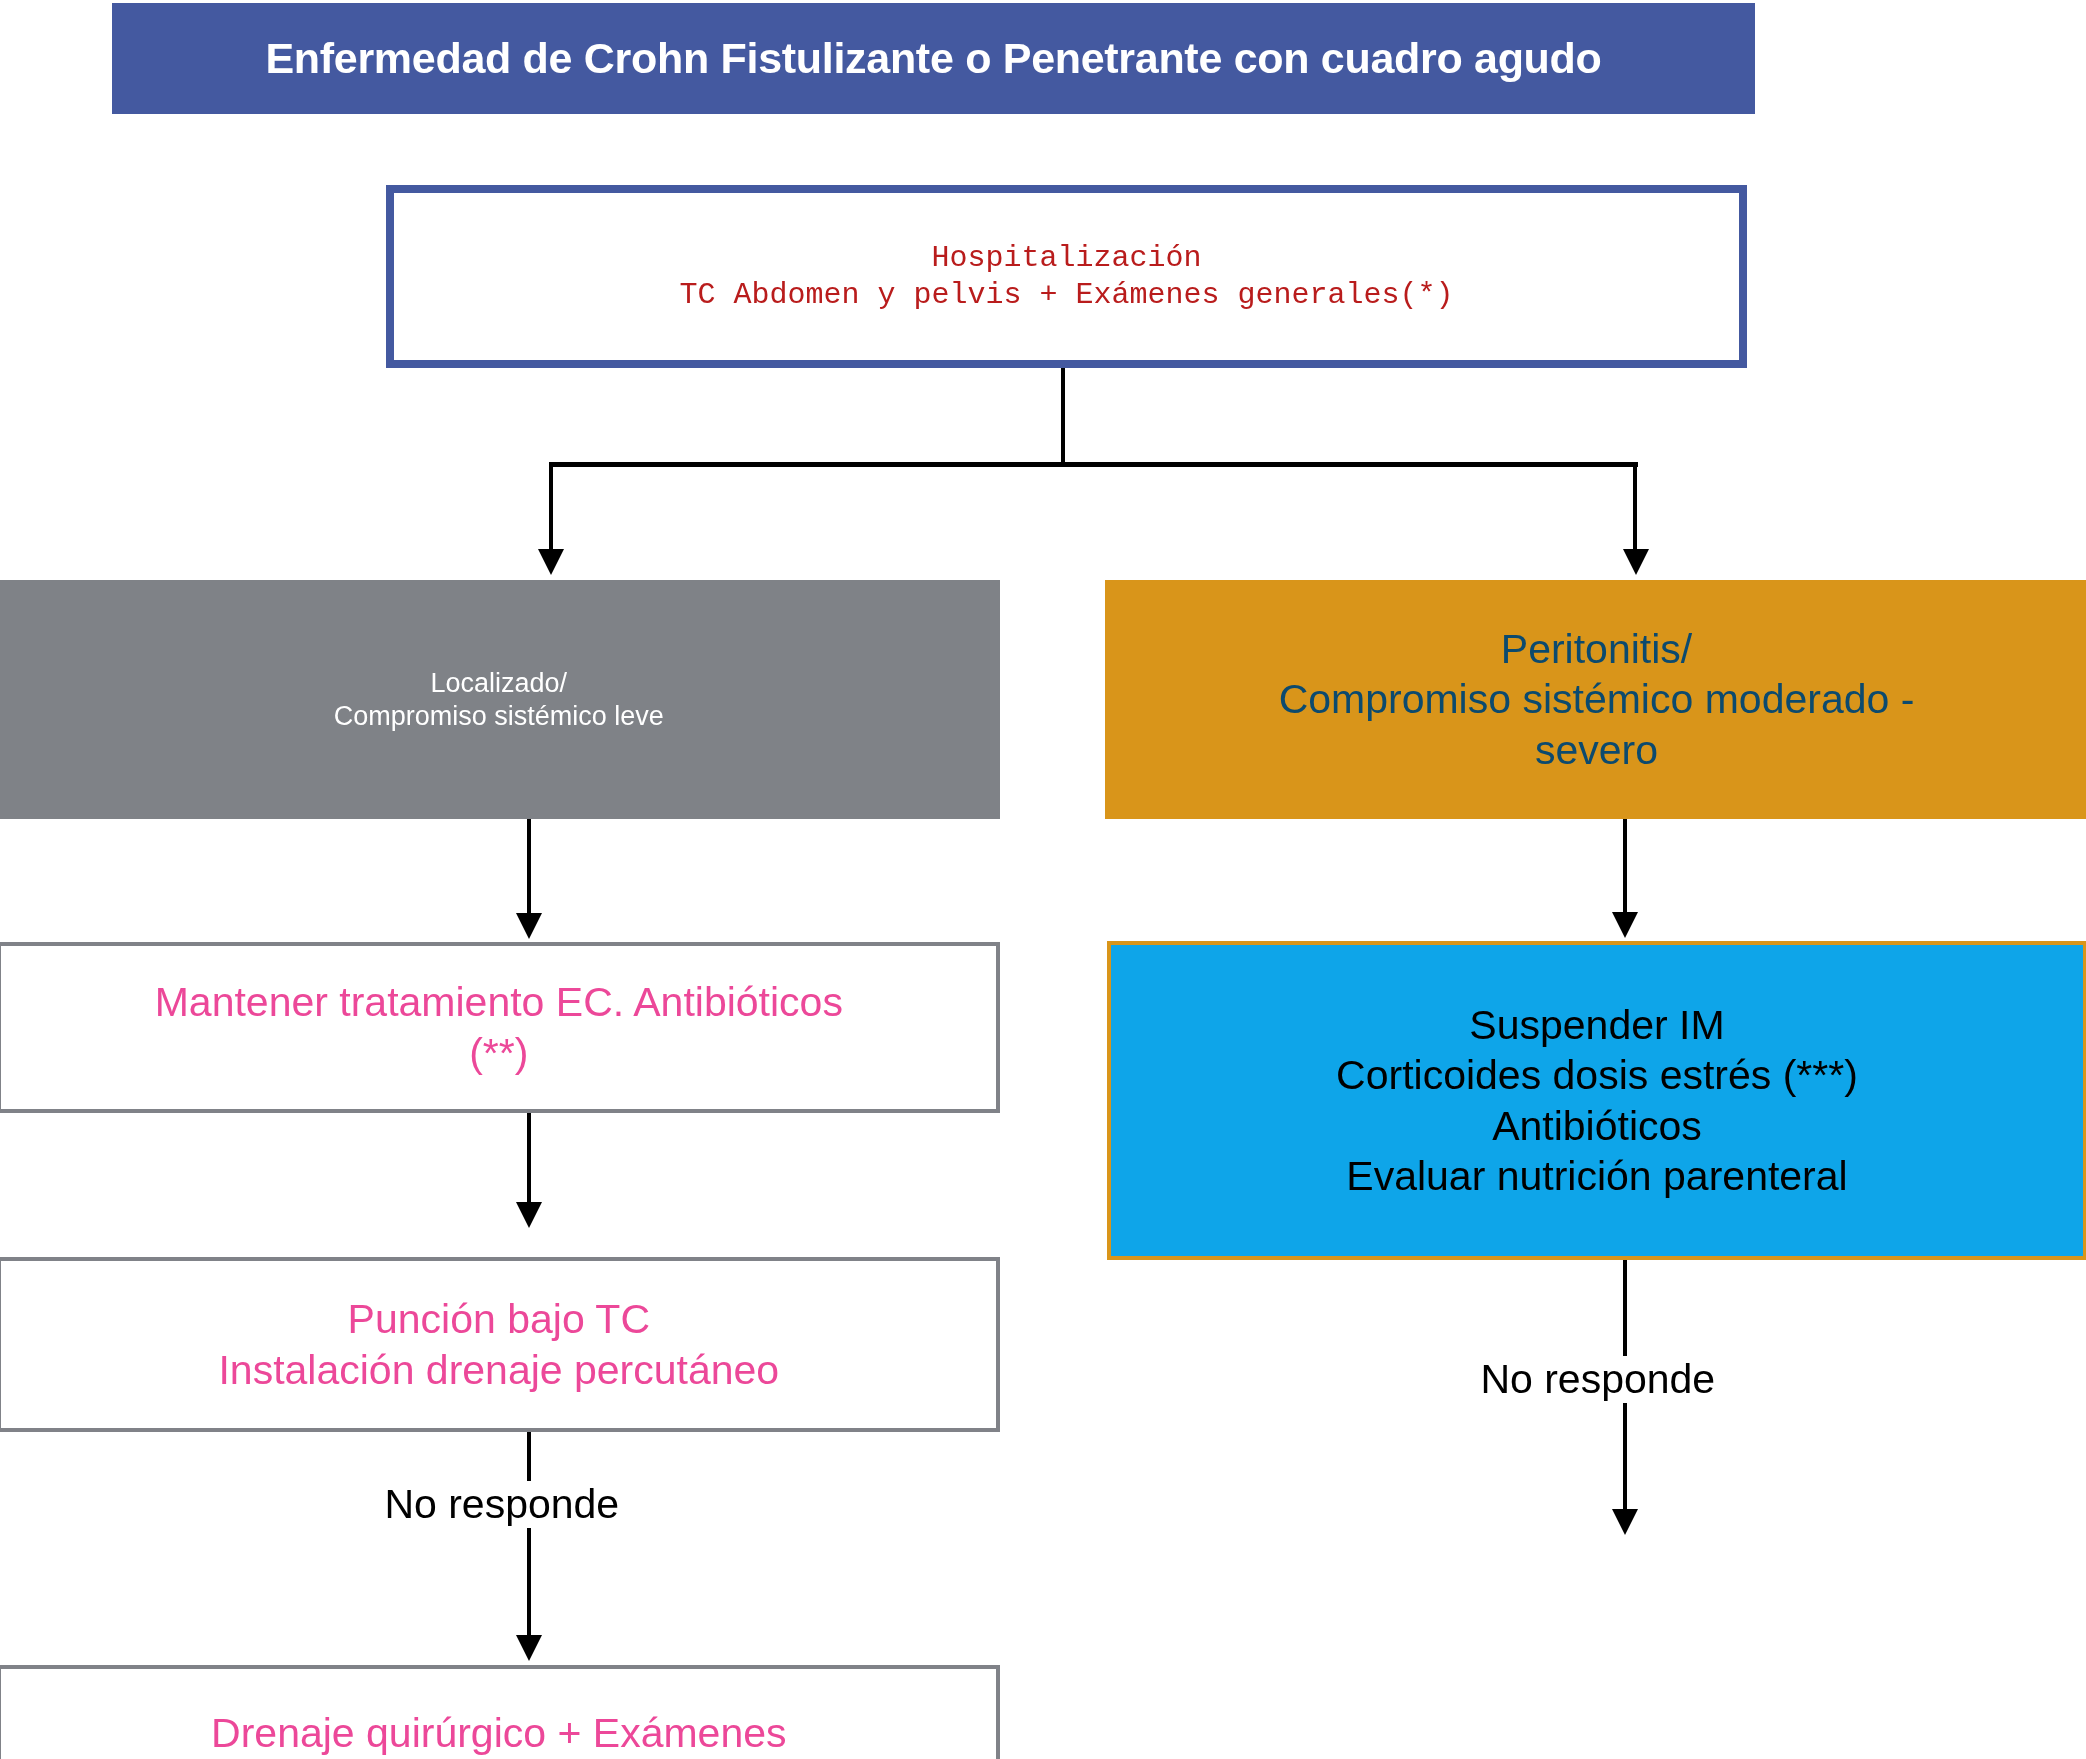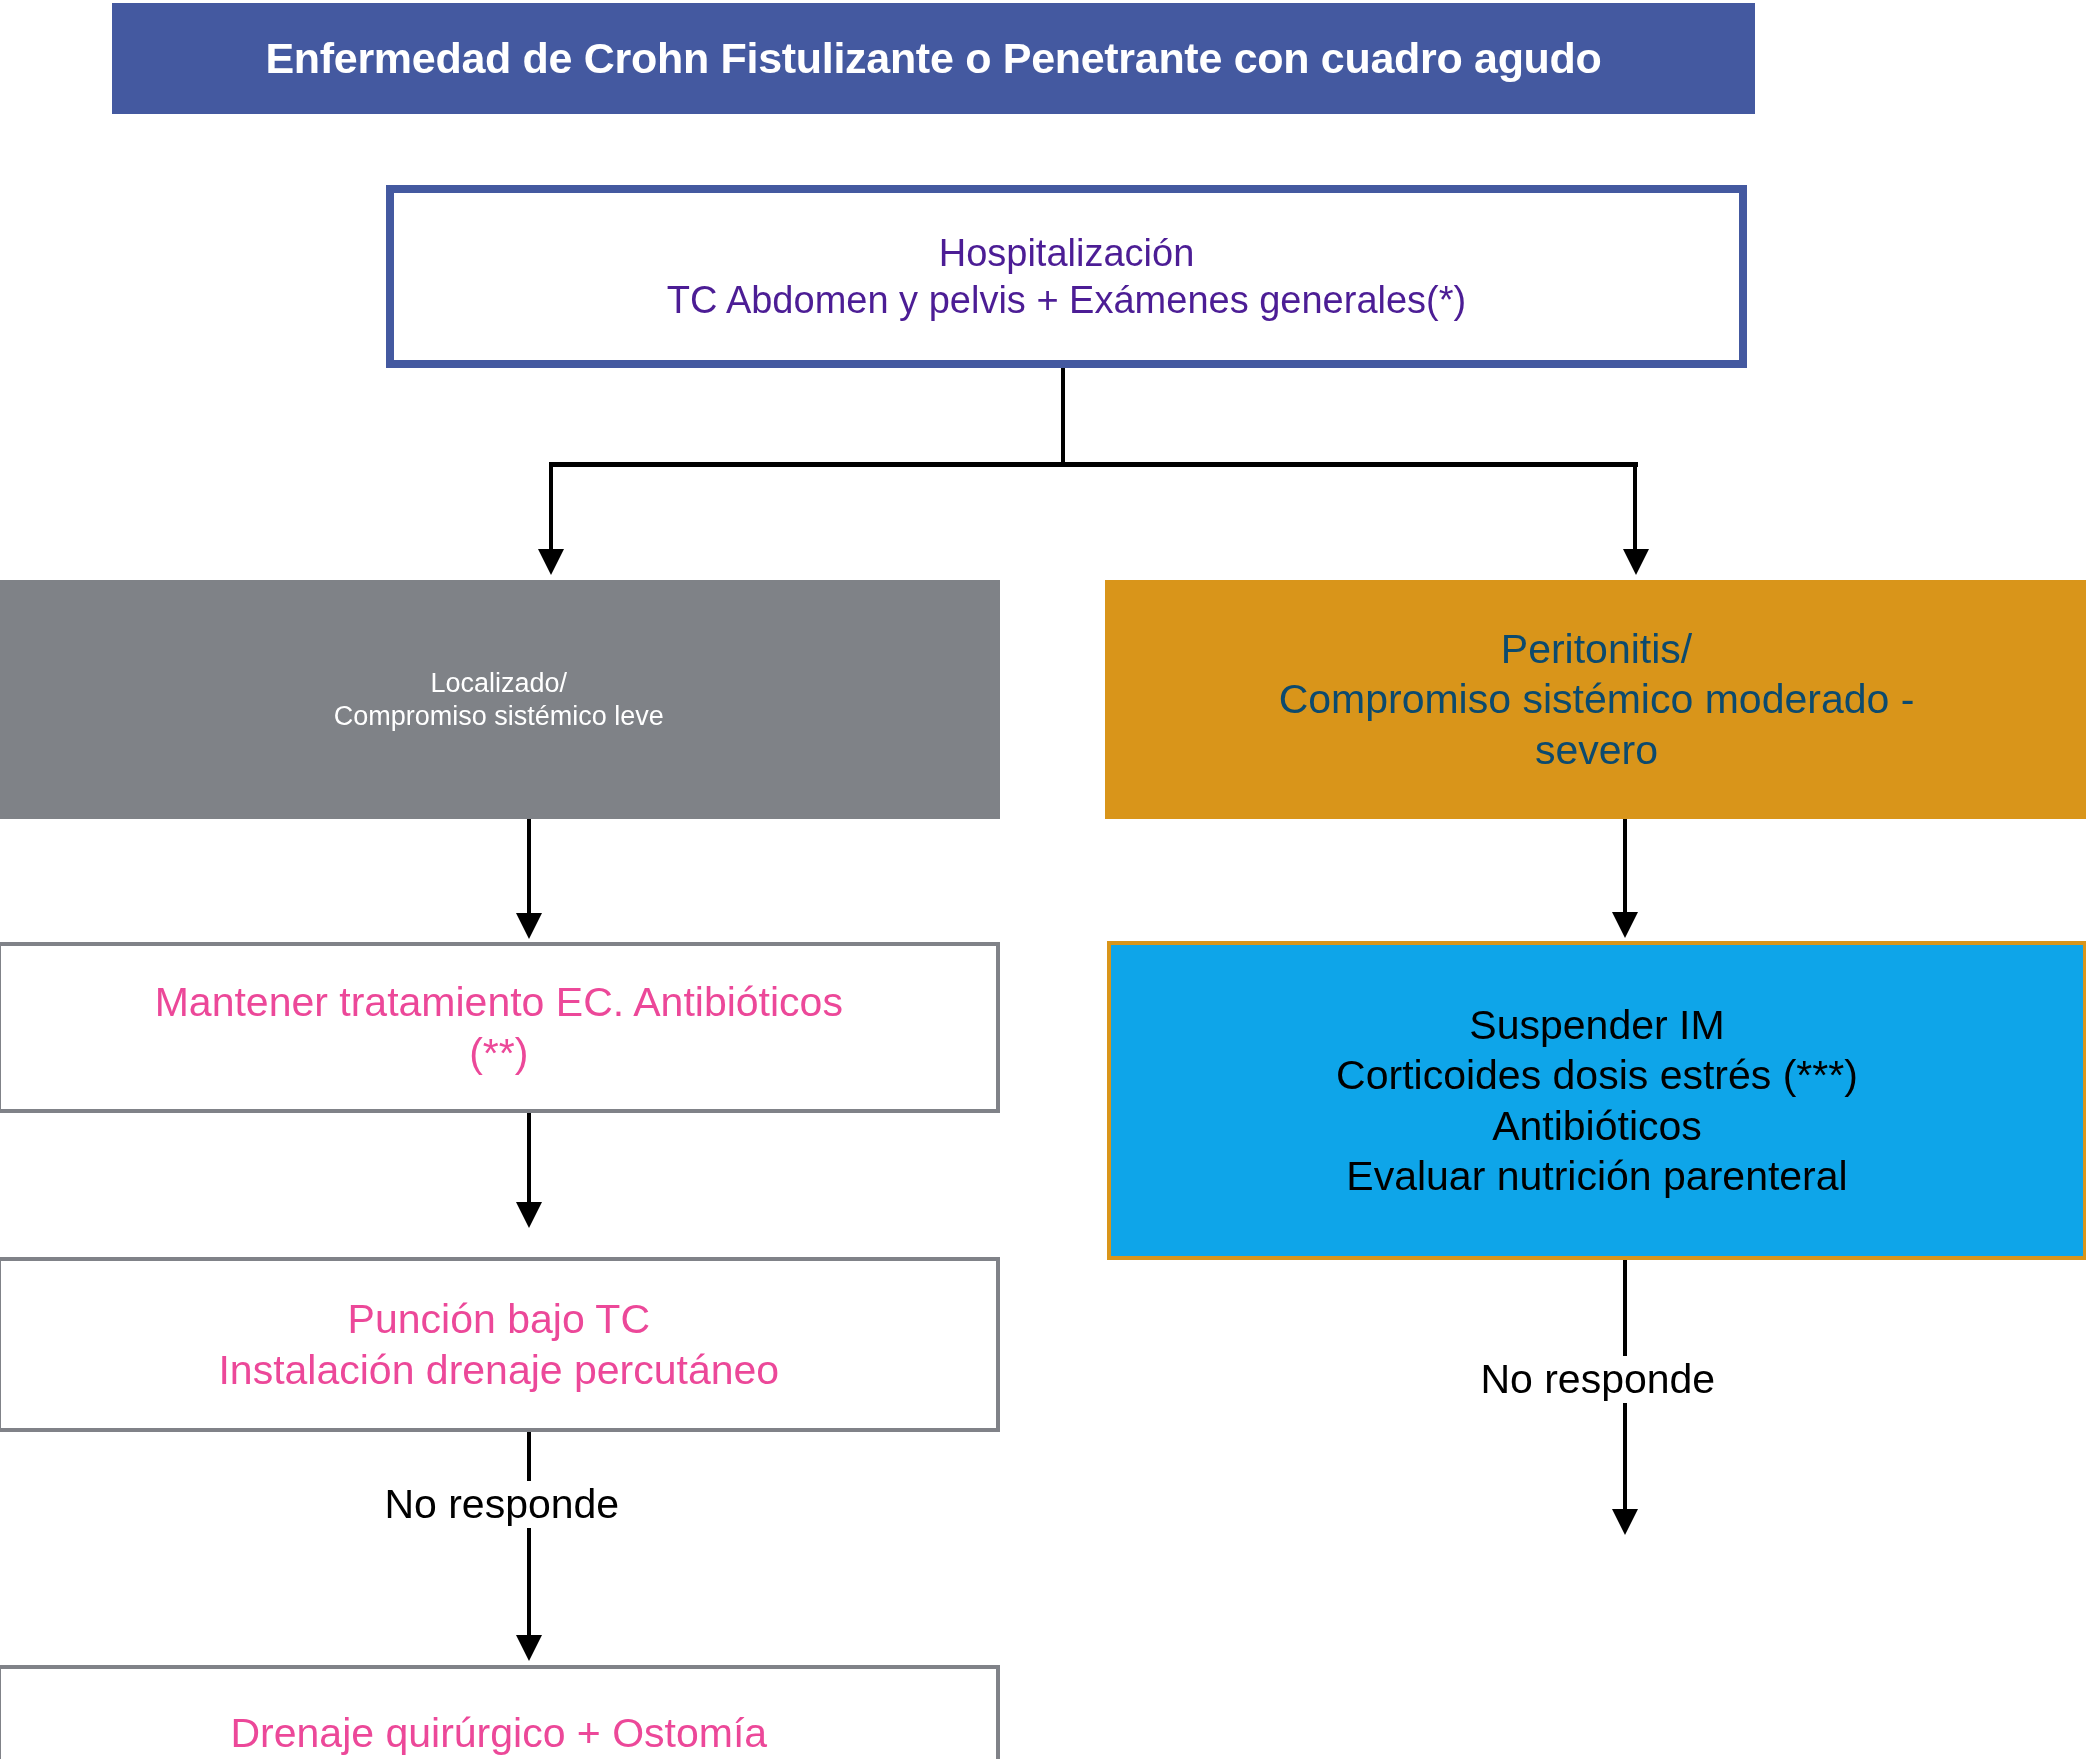--- a/index.html
+++ b/index.html
@@ -49,22 +49,23 @@
   }
 
   
   .box-hospital{
     left:386px; top:185px;
     width:1361px; height:183px;
     border:8.8px solid #4459A0;
     background:#ffffff;
   }
   .box-hospital .box-text{
-    color:#4c1d95;
-    font-size:38px;
+    color:#b91c1c;
+    font-size:30px;
+    font-family:Liberation Mono, monospace;
   }
 
   
   .box-gray-fill{
     left:-2.7px; top:580px;
     width:1003px; height:239px;
     background:#7F8287;
     border:0;
   }
   .box-gray-fill .box-text{
@@ -182,21 +183,21 @@
   <div class="box box-gray-outline box-puncion">
     <div class="box-text">Punción bajo TC
 Instalación drenaje percutáneo</div>
   </div>
 
   <div class="vline" style="left:527px; top:1432px; height:204px;"></div>
   <div class="edge-label" style="left:379px; top:1481px;">No responde</div>
   <div class="arrowhead" style="left:516px; top:1635px;"></div>
 
   <div class="box box-gray-outline box-drenaje">
-    <div class="box-text">Drenaje quirúrgico + Ostomía</div>
+    <div class="box-text">Drenaje quirúrgico + Exámenes</div>
   </div>
 
   <div class="box box-orange-fill">
     <div class="box-text">Peritonitis/
 Compromiso sistémico moderado -
 severo</div>
   </div>
 
   <div class="vline" style="left:1623px; top:819px; height:94px;"></div>
   <div class="arrowhead" style="left:1612px; top:912px;"></div>

